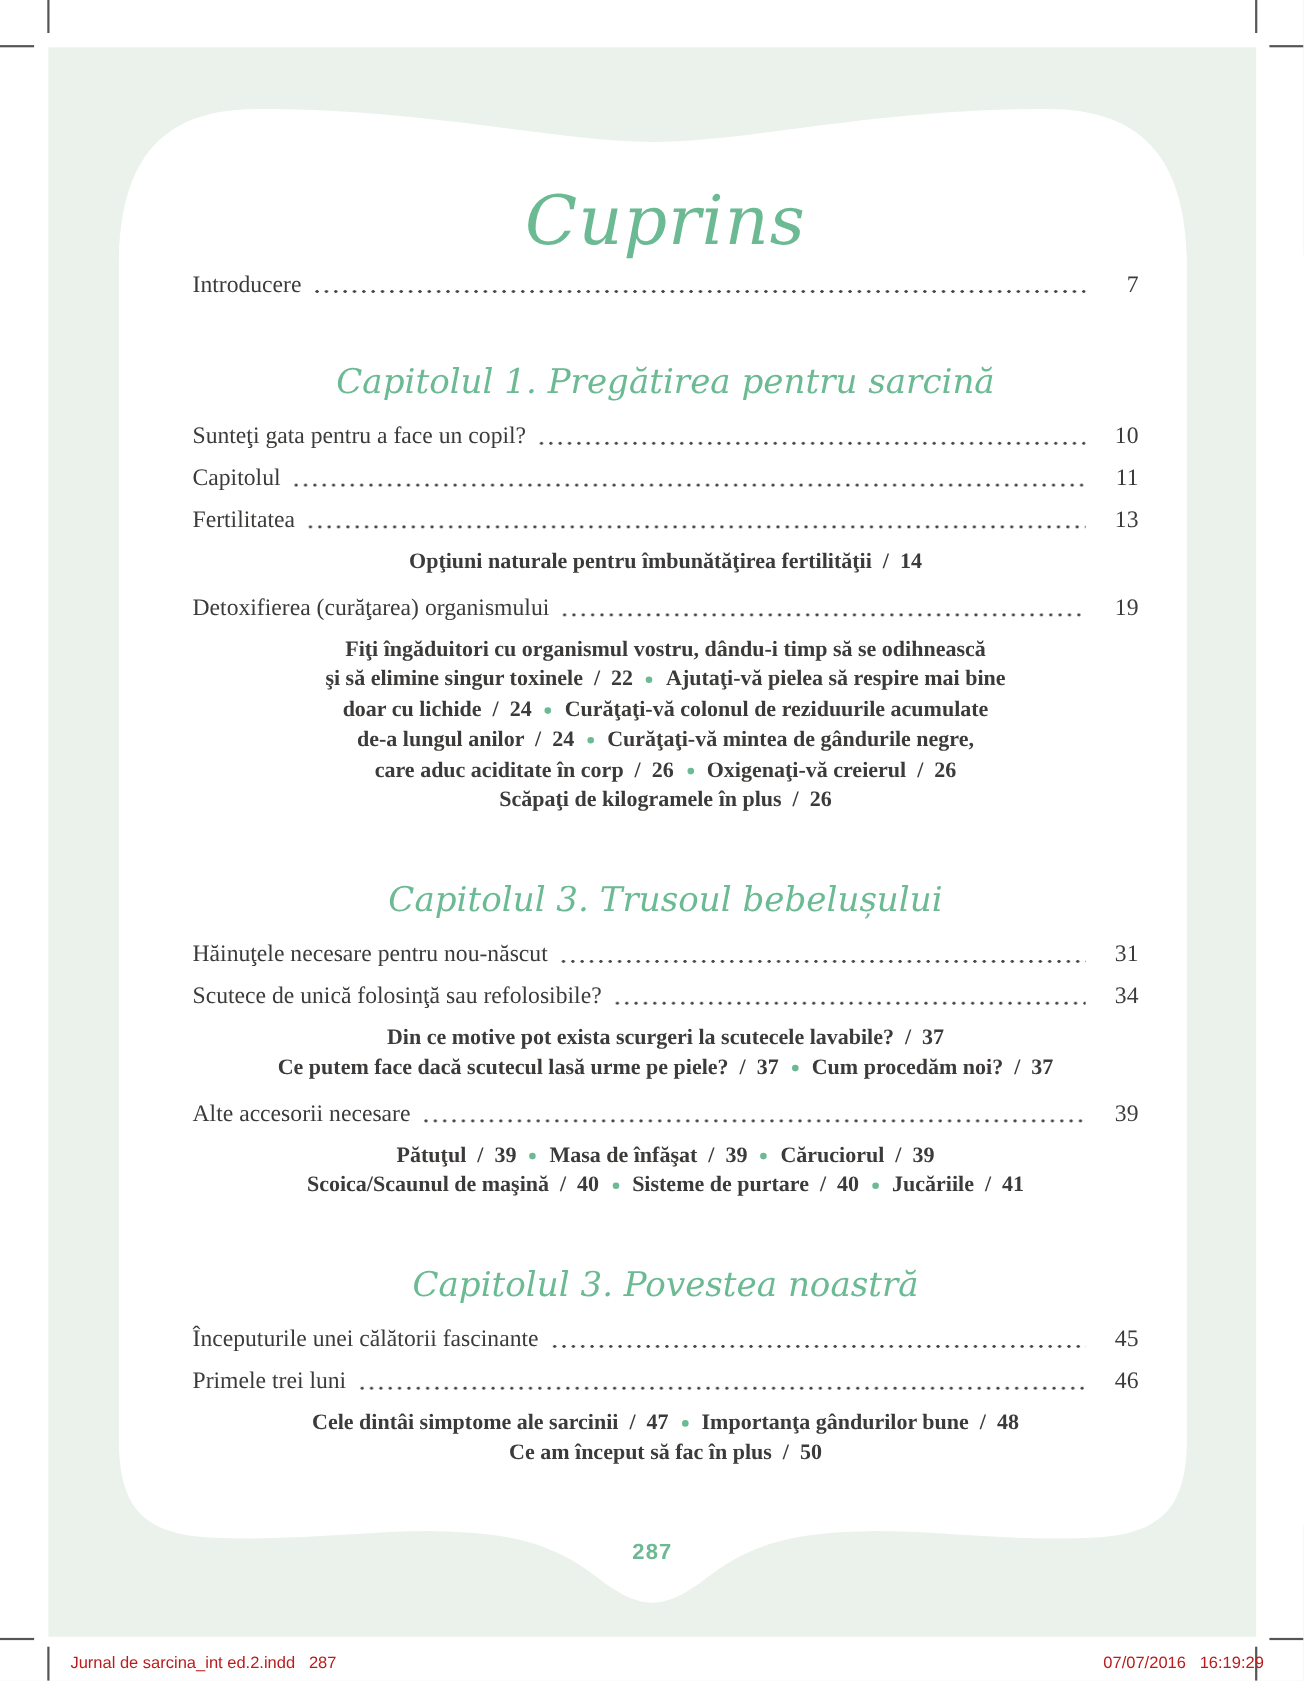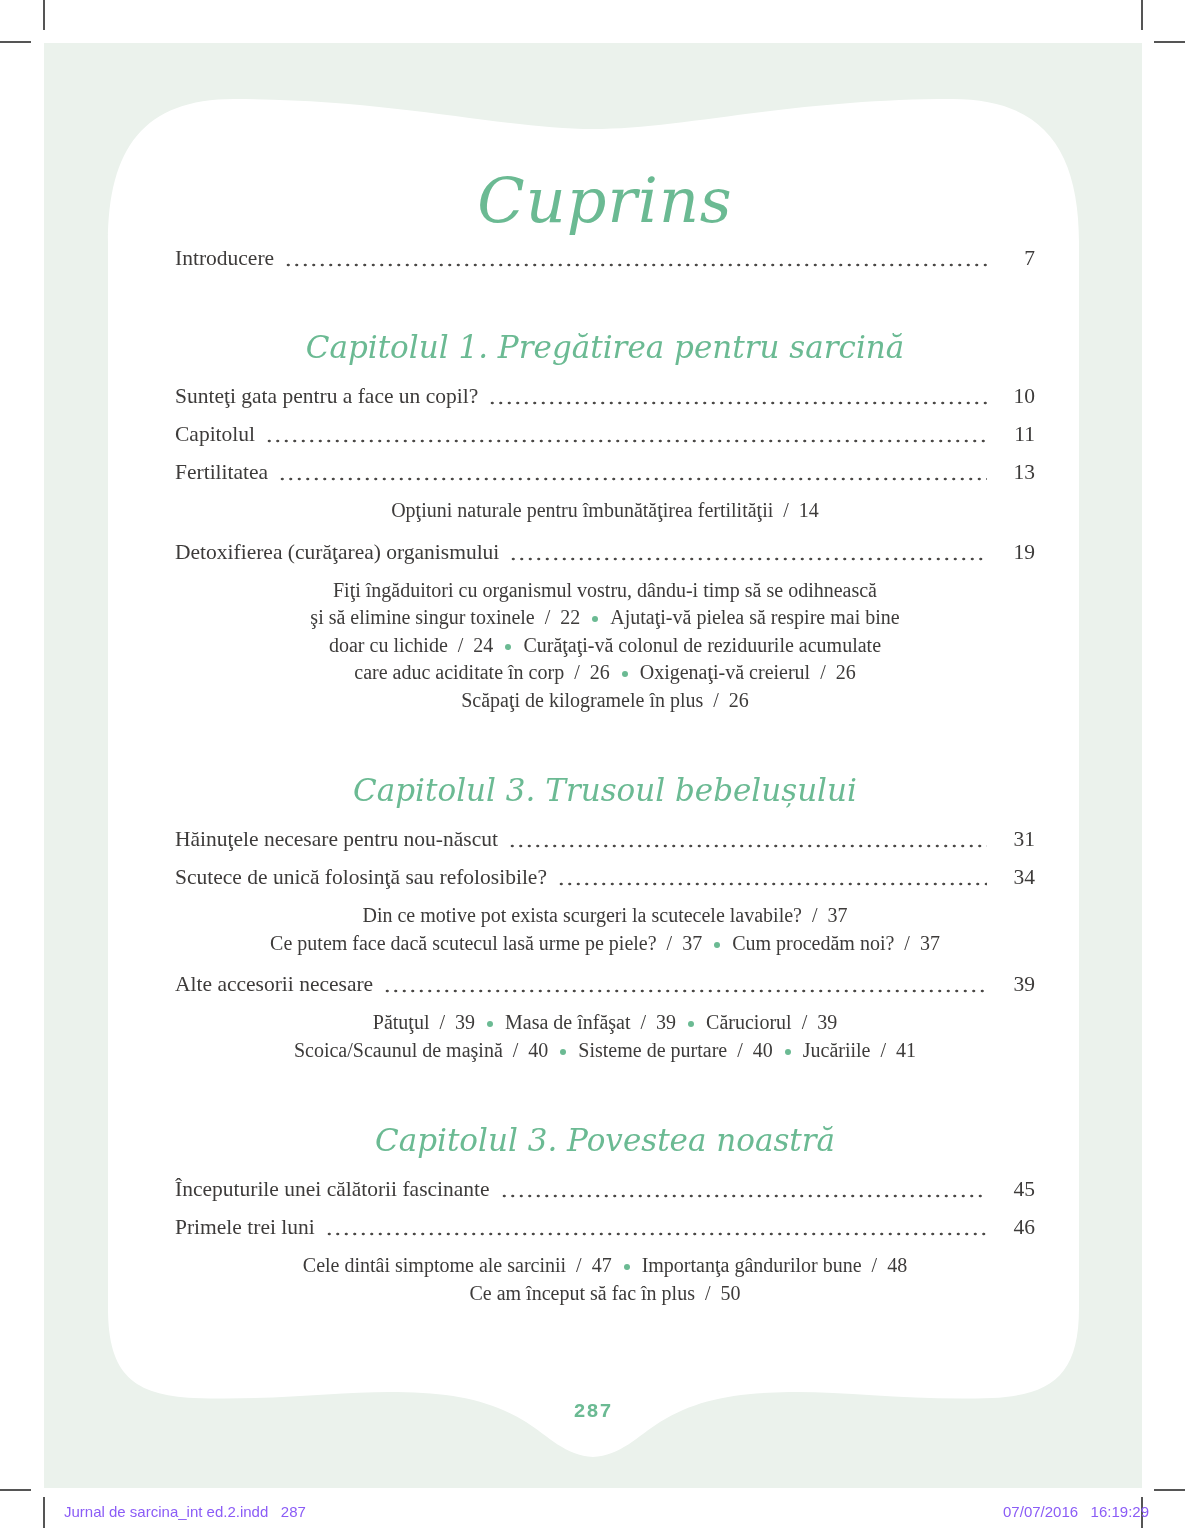--- a/index.html
+++ b/index.html
@@ -82,44 +82,44 @@
     line-height:44px;
     margin:28px 0 14px 0;
   }
   .section > .chapter-heading:first-child{margin-top:54px;}
   .subblock{margin:0 0 14px 0;}
   .subline{
     text-align:center;
     font-size:20px;
     line-height:27.5px;
   }
-  .subtext{white-space:pre-wrap;}
+  .subtext{white-space:pre-wrap;font-weight:bold;}
   .bullet{
     display:inline-block;
     width:6px;height:6px;border-radius:50%;
     background:var(--accent);
     margin:0 12px;
     vertical-align:2px;
   }
   
   .folio{
     position:absolute;left:44px;top:1400px;width:1098px;
     text-align:center;
     font-size:20px;
     font-weight:600;
     letter-spacing:1px;
     color:var(--accent);
-    font-family:Liberation Mono, monospace;
+    font-family:Liberation Sans, sans-serif;
   }
   
   .slug{
     position:absolute;top:1503px;
     font-family:"Liberation Sans","DejaVu Sans",sans-serif;
     font-size:15px;
-    color:#8b5cf6;
+    color:#b91c1c;
     white-space:pre;
   }
   .slug.left{left:64px;}
   .slug.right{right:36px;text-align:left;}
 </style>
 </head>
 <body>
 
 <div class="crop v tl-v"></div>
 <div class="crop h tl-h"></div>
@@ -183,20 +183,21 @@
         </div>
         <div class="row">
           <span class="label">Detoxifierea (curăţarea) organismului</span>
           <span class="leader"></span>
           <span class="pagenum">19</span>
         </div>
         <div class="subblock">
           <div class="subline"><span class="subtext">Fiţi îngăduitori cu organismul vostru, dându-i timp să se odihnească</span></div>
           <div class="subline"><span class="subtext">şi să elimine singur toxinele  /  22</span><span class="bullet"></span><span class="subtext">Ajutaţi-vă pielea să respire mai bine</span></div>
           <div class="subline"><span class="subtext">doar cu lichide  /  24</span><span class="bullet"></span><span class="subtext">Curăţaţi-vă colonul de reziduurile acumulate</span></div>
+          <div class="subline"><span class="subtext">de-a lungul anilor  /  24</span><span class="bullet"></span><span class="subtext">Curăţaţi-vă mintea de gândurile negre,</span></div>
           <div class="subline"><span class="subtext">care aduc aciditate în corp  /  26</span><span class="bullet"></span><span class="subtext">Oxigenaţi-vă creierul  /  26</span></div>
           <div class="subline"><span class="subtext">Scăpaţi de kilogramele în plus  /  26</span></div>
         </div>
       </div>
       <div class="section">
         <div class="chapter-heading script">Capitolul 3. Trusoul bebelușului</div>
         <div class="row">
           <span class="label">Hăinuţele necesare pentru nou-născut</span>
           <span class="leader"></span>
           <span class="pagenum">31</span>

